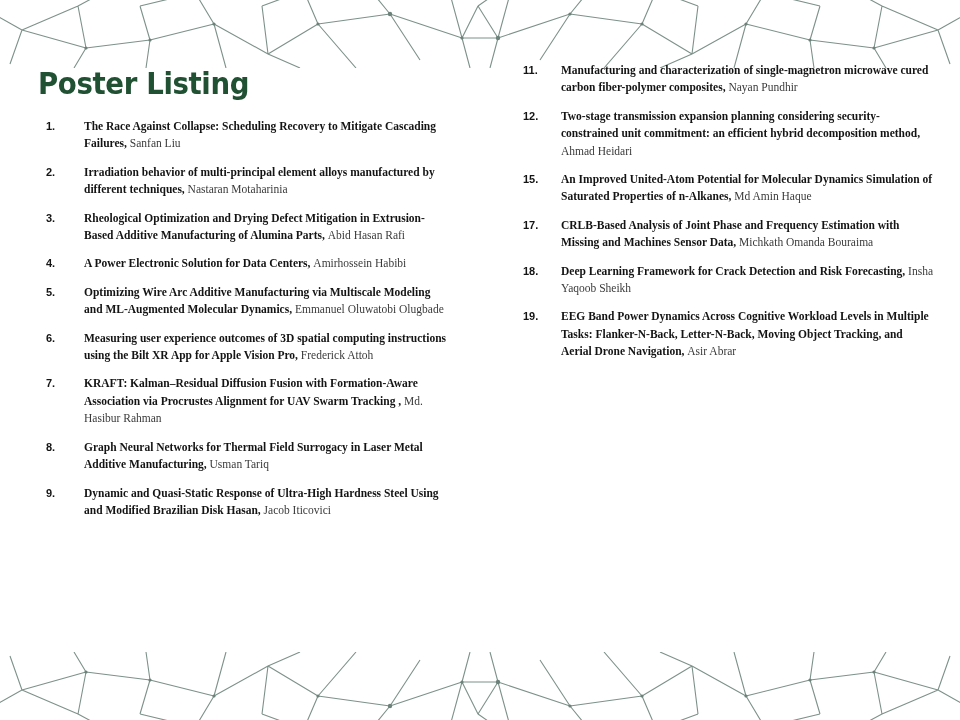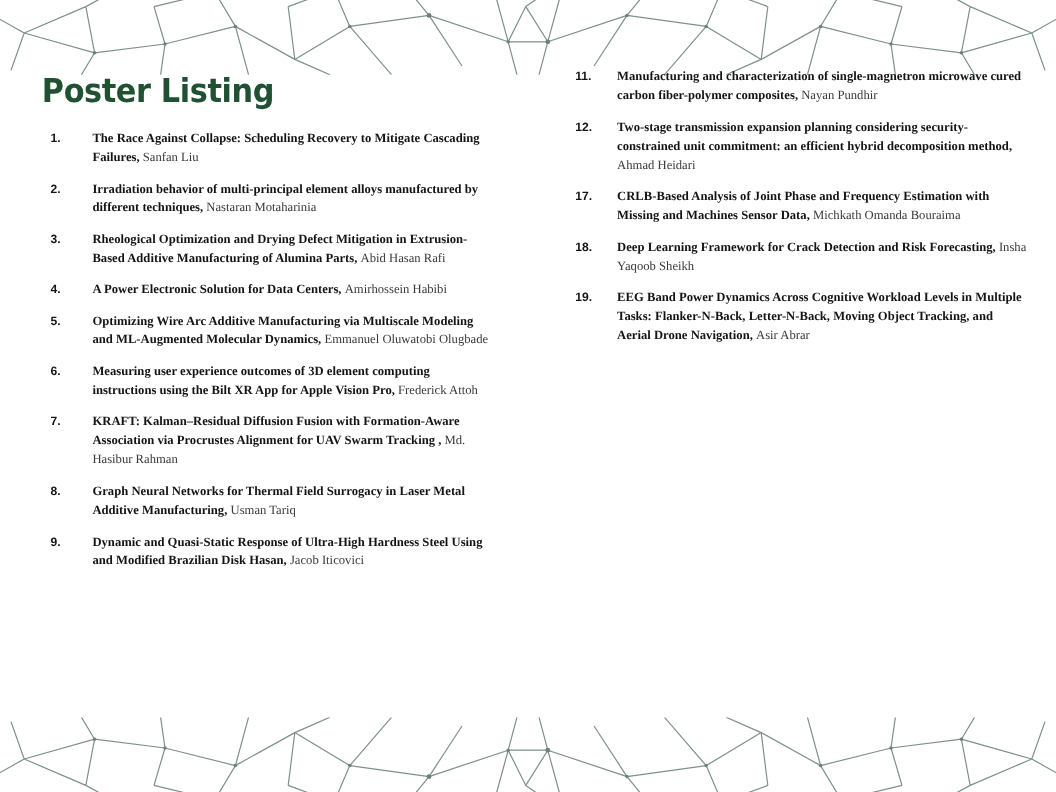--- a/index.html
+++ b/index.html
@@ -207,21 +207,21 @@
         <div class="entry">
           <div class="entry-number">4.</div>
           <div class="entry-body"><span class="entry-title">A Power Electronic Solution for Data Centers</span><span class="comma">, </span><span class="entry-author">Amirhossein Habibi</span></div>
         </div>
         <div class="entry">
           <div class="entry-number">5.</div>
           <div class="entry-body"><span class="entry-title">Optimizing Wire Arc Additive Manufacturing via Multiscale Modeling and ML-Augmented Molecular Dynamics</span><span class="comma">, </span><span class="entry-author">Emmanuel Oluwatobi Olugbade</span></div>
         </div>
         <div class="entry">
           <div class="entry-number">6.</div>
-          <div class="entry-body"><span class="entry-title">Measuring user experience outcomes of 3D element computing instructions using the Bilt XR App for Apple Vision Pro</span><span class="comma">, </span><span class="entry-author">Frederick Attoh</span></div>
+          <div class="entry-body"><span class="entry-title">Measuring user experience outcomes of 3D spatial computing instructions using the Bilt XR App for Apple Vision Pro</span><span class="comma">, </span><span class="entry-author">Frederick Attoh</span></div>
         </div>
         <div class="entry">
           <div class="entry-number">7.</div>
           <div class="entry-body"><span class="entry-title">KRAFT: Kalman–Residual Diffusion Fusion with Formation-Aware Association via Procrustes Alignment for UAV Swarm Tracking </span><span class="comma">, </span><span class="entry-author">Md. Hasibur Rahman</span></div>
         </div>
         <div class="entry">
           <div class="entry-number">8.</div>
           <div class="entry-body"><span class="entry-title">Graph Neural Networks for Thermal Field Surrogacy in Laser Metal Additive Manufacturing</span><span class="comma">, </span><span class="entry-author">Usman Tariq</span></div>
         </div>
         <div class="entry">
@@ -232,20 +232,24 @@
     <div class="column column-right" id="col-right">
         <div class="entry">
           <div class="entry-number">11.</div>
           <div class="entry-body"><span class="entry-title">Manufacturing and characterization of single-magnetron microwave cured carbon fiber-polymer composites</span><span class="comma">, </span><span class="entry-author">Nayan Pundhir</span></div>
         </div>
         <div class="entry">
           <div class="entry-number">12.</div>
           <div class="entry-body"><span class="entry-title">Two-stage transmission expansion planning considering security-constrained unit commitment: an efficient hybrid decomposition method</span><span class="comma">, </span><span class="entry-author">Ahmad Heidari</span></div>
         </div>
         <div class="entry">
+          <div class="entry-number">15.</div>
+          <div class="entry-body"><span class="entry-title">An Improved United-Atom Potential for Molecular Dynamics Simulation of Saturated Properties of n-Alkanes</span><span class="comma">, </span><span class="entry-author">Md Amin Haque</span></div>
+        </div>
+        <div class="entry">
           <div class="entry-number">17.</div>
           <div class="entry-body"><span class="entry-title">CRLB-Based Analysis of Joint Phase and Frequency Estimation with Missing and Machines Sensor Data</span><span class="comma">, </span><span class="entry-author">Michkath Omanda Bouraima</span></div>
         </div>
         <div class="entry">
           <div class="entry-number">18.</div>
           <div class="entry-body"><span class="entry-title">Deep Learning Framework for Crack Detection and Risk Forecasting</span><span class="comma">, </span><span class="entry-author">Insha Yaqoob Sheikh</span></div>
         </div>
         <div class="entry">
           <div class="entry-number">19.</div>
           <div class="entry-body"><span class="entry-title">EEG Band Power Dynamics Across Cognitive Workload Levels in Multiple Tasks: Flanker-N-Back, Letter-N-Back, Moving Object Tracking, and Aerial Drone Navigation</span><span class="comma">, </span><span class="entry-author">Asir Abrar</span></div>

